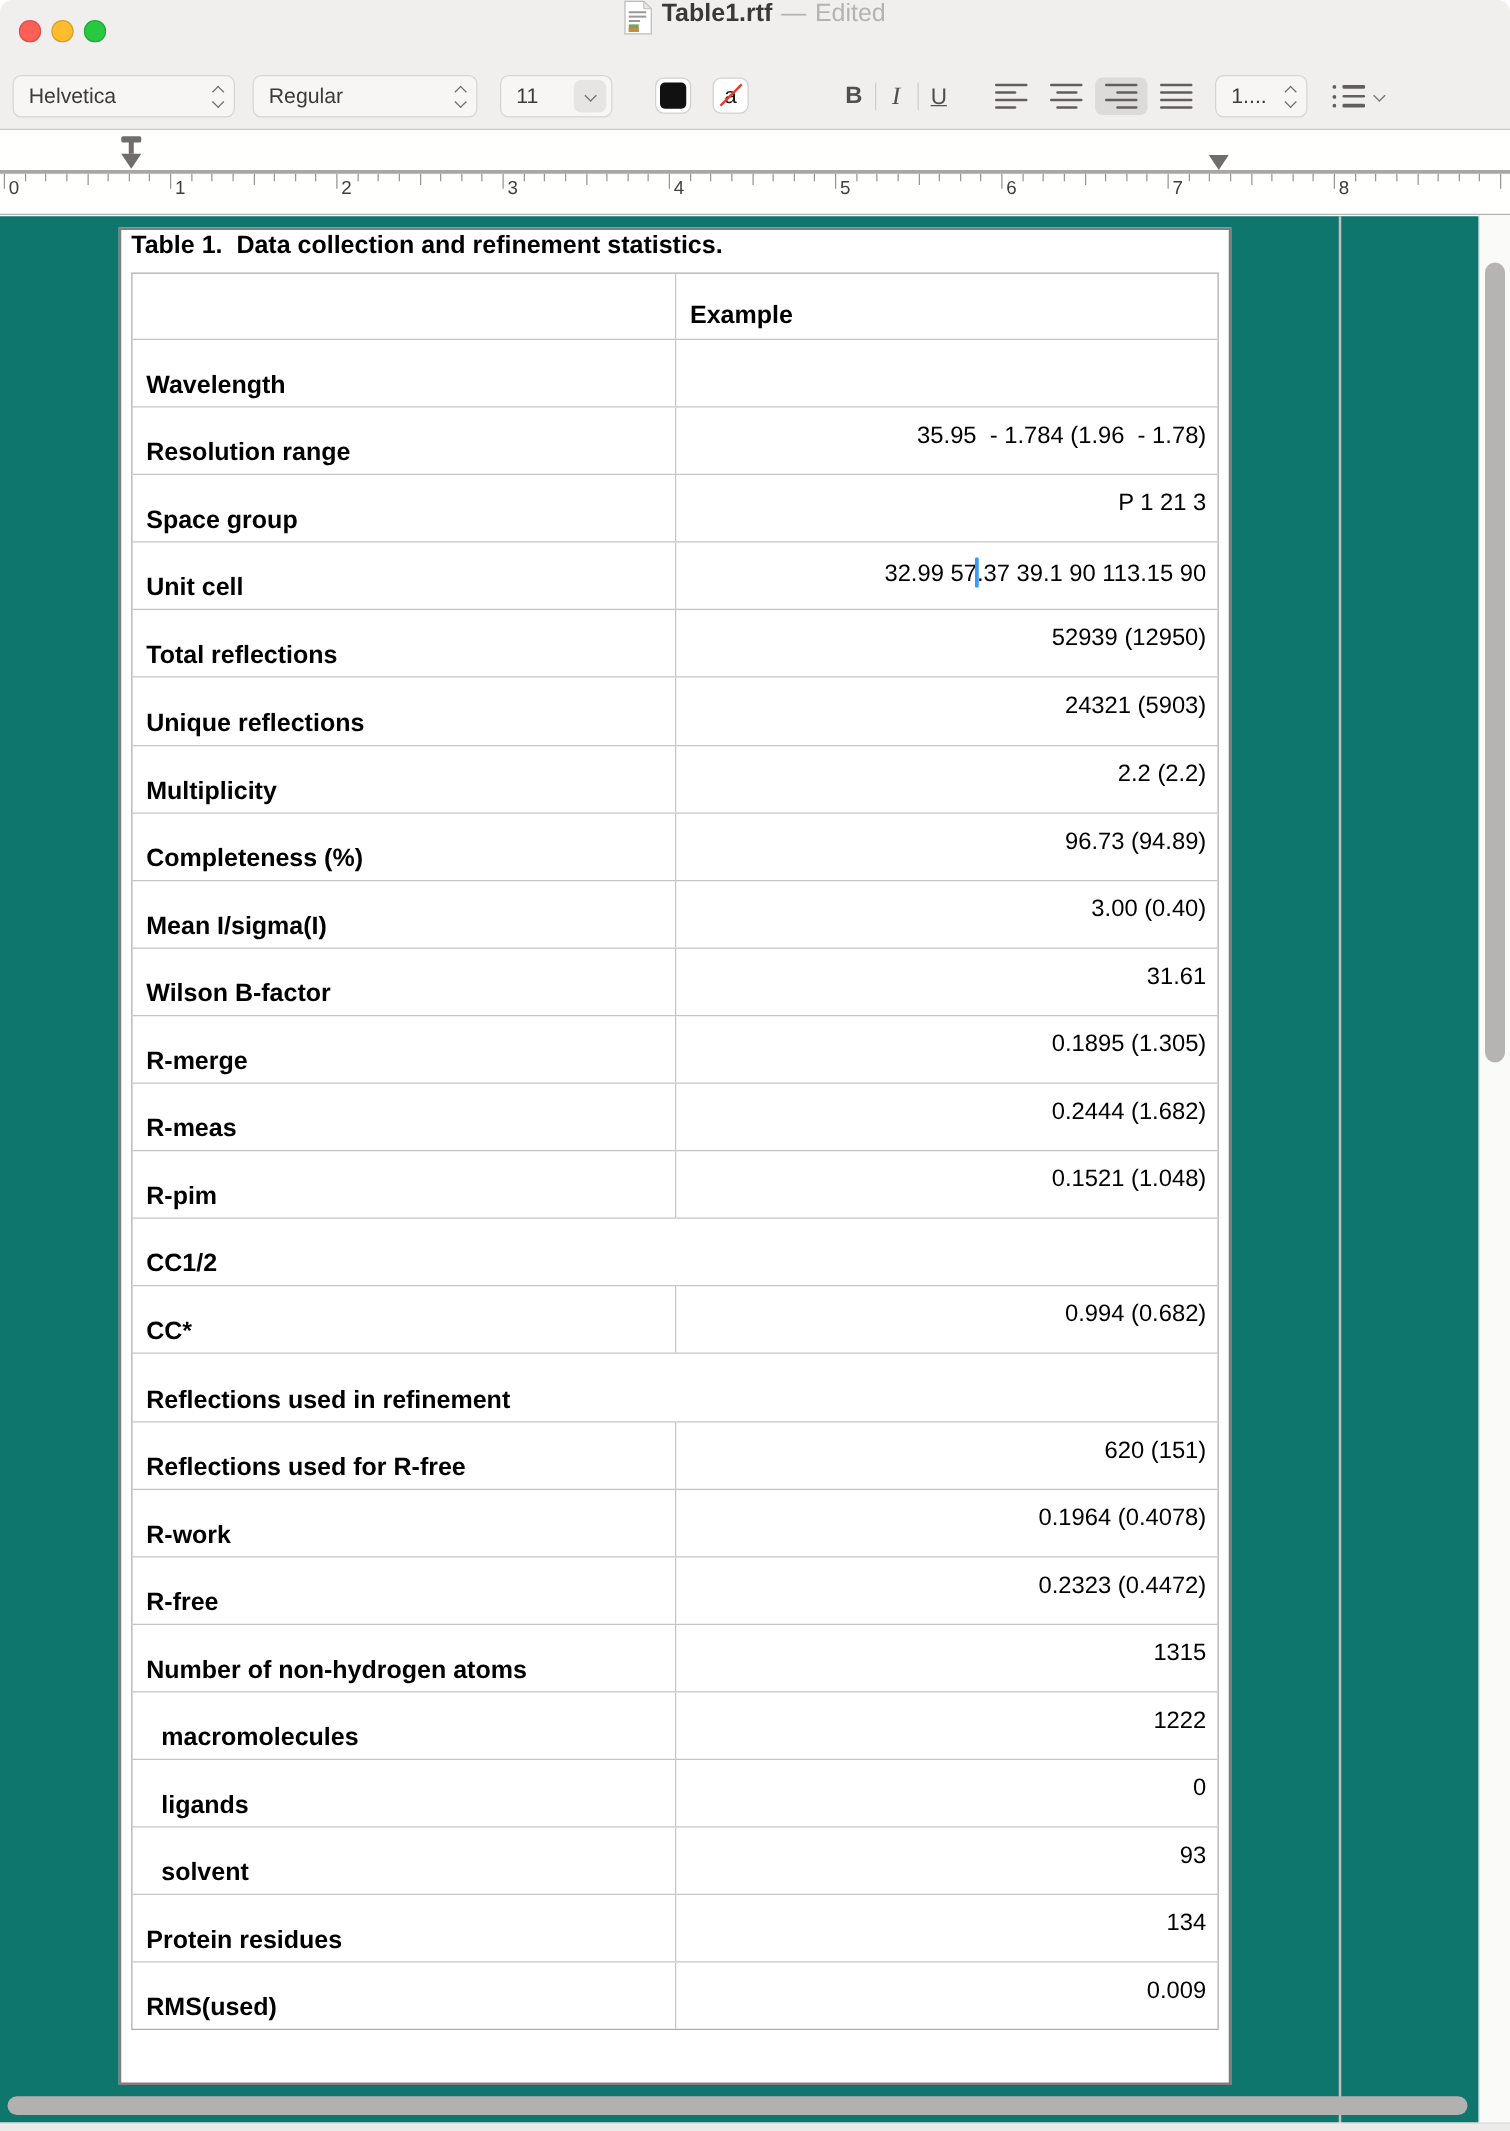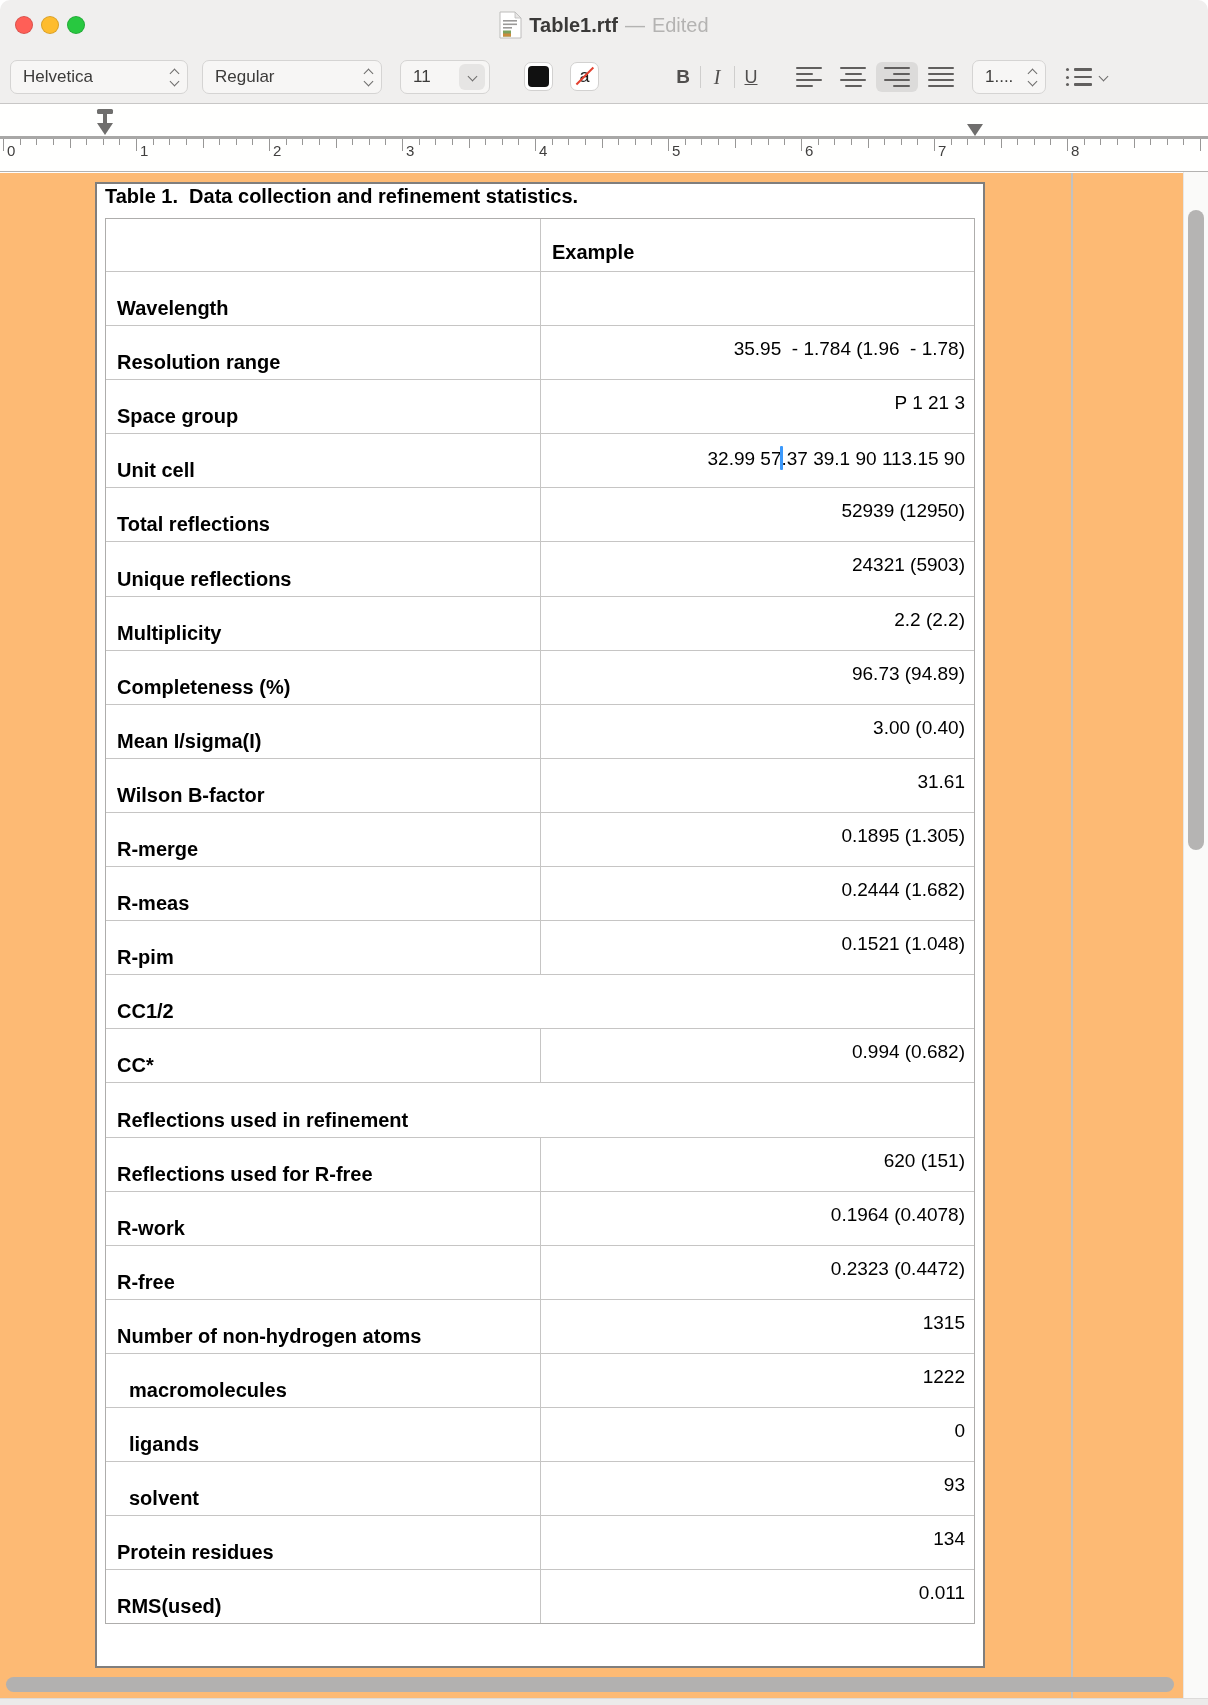--- a/index.html
+++ b/index.html
@@ -6,21 +6,21 @@
   html,body { width:1208px; height:1705px; background:#ffffff; font-family:"Liberation Sans", sans-serif; overflow:hidden; }
   .window { position:relative; width:1208px; height:1705px; background:#fff; border-radius:10px 10px 0 0; overflow:hidden; }
 
   
   .header { position:absolute; left:0; top:0; width:1208px; height:104px; background:#f0efee; border-bottom:1px solid #c8c7c6; }
   .titlebar { position:absolute; left:0; top:0; width:100%; height:50px; }
   .traffic { position:absolute; top:16px; width:18px; height:18px; border-radius:50%; border:0.5px solid rgba(0,0,0,0.15); }
   .t-red { left:15px; background:#ff5f57; }
   .t-yellow { left:41px; background:#febc2e; }
   .t-green { left:67px; background:#28c840; }
-  .title-group { position:absolute; left:0; right:0; top:0; height:50px; display:flex; align-items:center; justify-content:center; gap:7px; }
+  .title-group { position:absolute; left:0; right:0; top:0; height:50px; display:flex; align-items:flex-start; justify-content:center; gap:7px; }
   .doc-icon { width:23px; height:28px; }
   .title-name { font-size:20px; font-weight:bold; color:#3a3938; }
   .title-dim { font-size:20px; color:#b4b3b2; }
 
   .toolbar { position:absolute; left:0; top:50px; width:100%; height:54px; }
   .ctrl { position:absolute; top:10px; height:34px; background:#f7f6f5; border:1px solid #d5d4d3; border-radius:7px; display:flex; align-items:center; font-size:17px; color:#3c3b3a; }
   .ctrl .lbl { padding-left:12px; }
   .updown { position:absolute; right:9px; top:0; bottom:0; display:flex; flex-direction:column; justify-content:center; gap:3px; }
   .chev { width:7px; height:7px; border-right:1.8px solid #6e6d6c; border-bottom:1.8px solid #6e6d6c; }
   .chev.up { transform:rotate(-135deg); margin-bottom:-1px; }
@@ -64,21 +64,21 @@
 6; }
   .tick { background:#989796; }
   .t8 { height:12px; } .t4 { height:9px; } .t1 { height:6px; }
   .rnum { position:absolute; top:38px; font-size:15px; color:#403f3e; }
   .ind-left-bar { position:absolute; left:97px; top:5px; width:16px; height:5px; background:#6f6e6d; border-radius:1.5px; }
   .ind-left-stem { position:absolute; left:103px; top:9px; width:4px; height:10px; background:#6f6e6d; }
   .ind-left-tri { position:absolute; left:97px; top:19px; width:0; height:0; border-left:8px solid transparent; border-right:8px solid transparent; border-top:12px solid #6f6e6d; }
   .ind-right-tri { position:absolute; left:967px; top:20px; width:0; height:0; border-left:8px solid transparent; border-right:8px solid transparent; border-top:12px solid #6f6e6d; }
 
   
-  .content { position:absolute; left:0; top:173px; width:1183px; bottom:0; background:#fdba74; }
+  .content { position:absolute; left:0; top:173px; width:1183px; bottom:0; background:#0f766e; }
   .page-edge { position:absolute; left:1071px; top:0; bottom:0; width:2px; background:#c2c1c0; }
   .table-frame { position:absolute; left:95px; top:9px; width:890px; height:1486px; border:2px solid #7f7e7d; background:#fff; }
   .caption { position:absolute; left:8px; top:1px; font-size:20px; font-weight:bold; color:#000; white-space:pre; }
   .inner-table { position:absolute; left:8px; top:34px; width:870px; border:1px solid #aeadac; display:flex; flex-direction:column; background:#fff; }
   .hrow { height:52px; display:flex; position:relative; }
   .trow { height:54.1px; display:flex; border-top:1px solid #c6c5c4; position:relative; }
   .tcell { position:relative; }
   .cell1 { flex:0 0 434px; }
   .cell2 { flex:1; border-left:1px solid #c6c5c4; }
   .rlabel { position:absolute; left:11px; bottom:5px; font-size:20px; font-weight:bold; color:#000; white-space:pre; }
@@ -527,21 +527,21 @@
     <div class="tcell cell2">
       <span class="rvalue">134</span>
     </div>
   </div>
 
   <div class="trow">
     <div class="tcell cell1">
       <span class="rlabel">RMS(used)</span>
     </div>
     <div class="tcell cell2">
-      <span class="rvalue">0.011</span>
+      <span class="rvalue">0.009</span>
     </div>
   </div>
 </div>
       </div>
     </div>
   </div>
 
   <div class="vtrack">
     <div class="vthumb"></div>
   </div>

